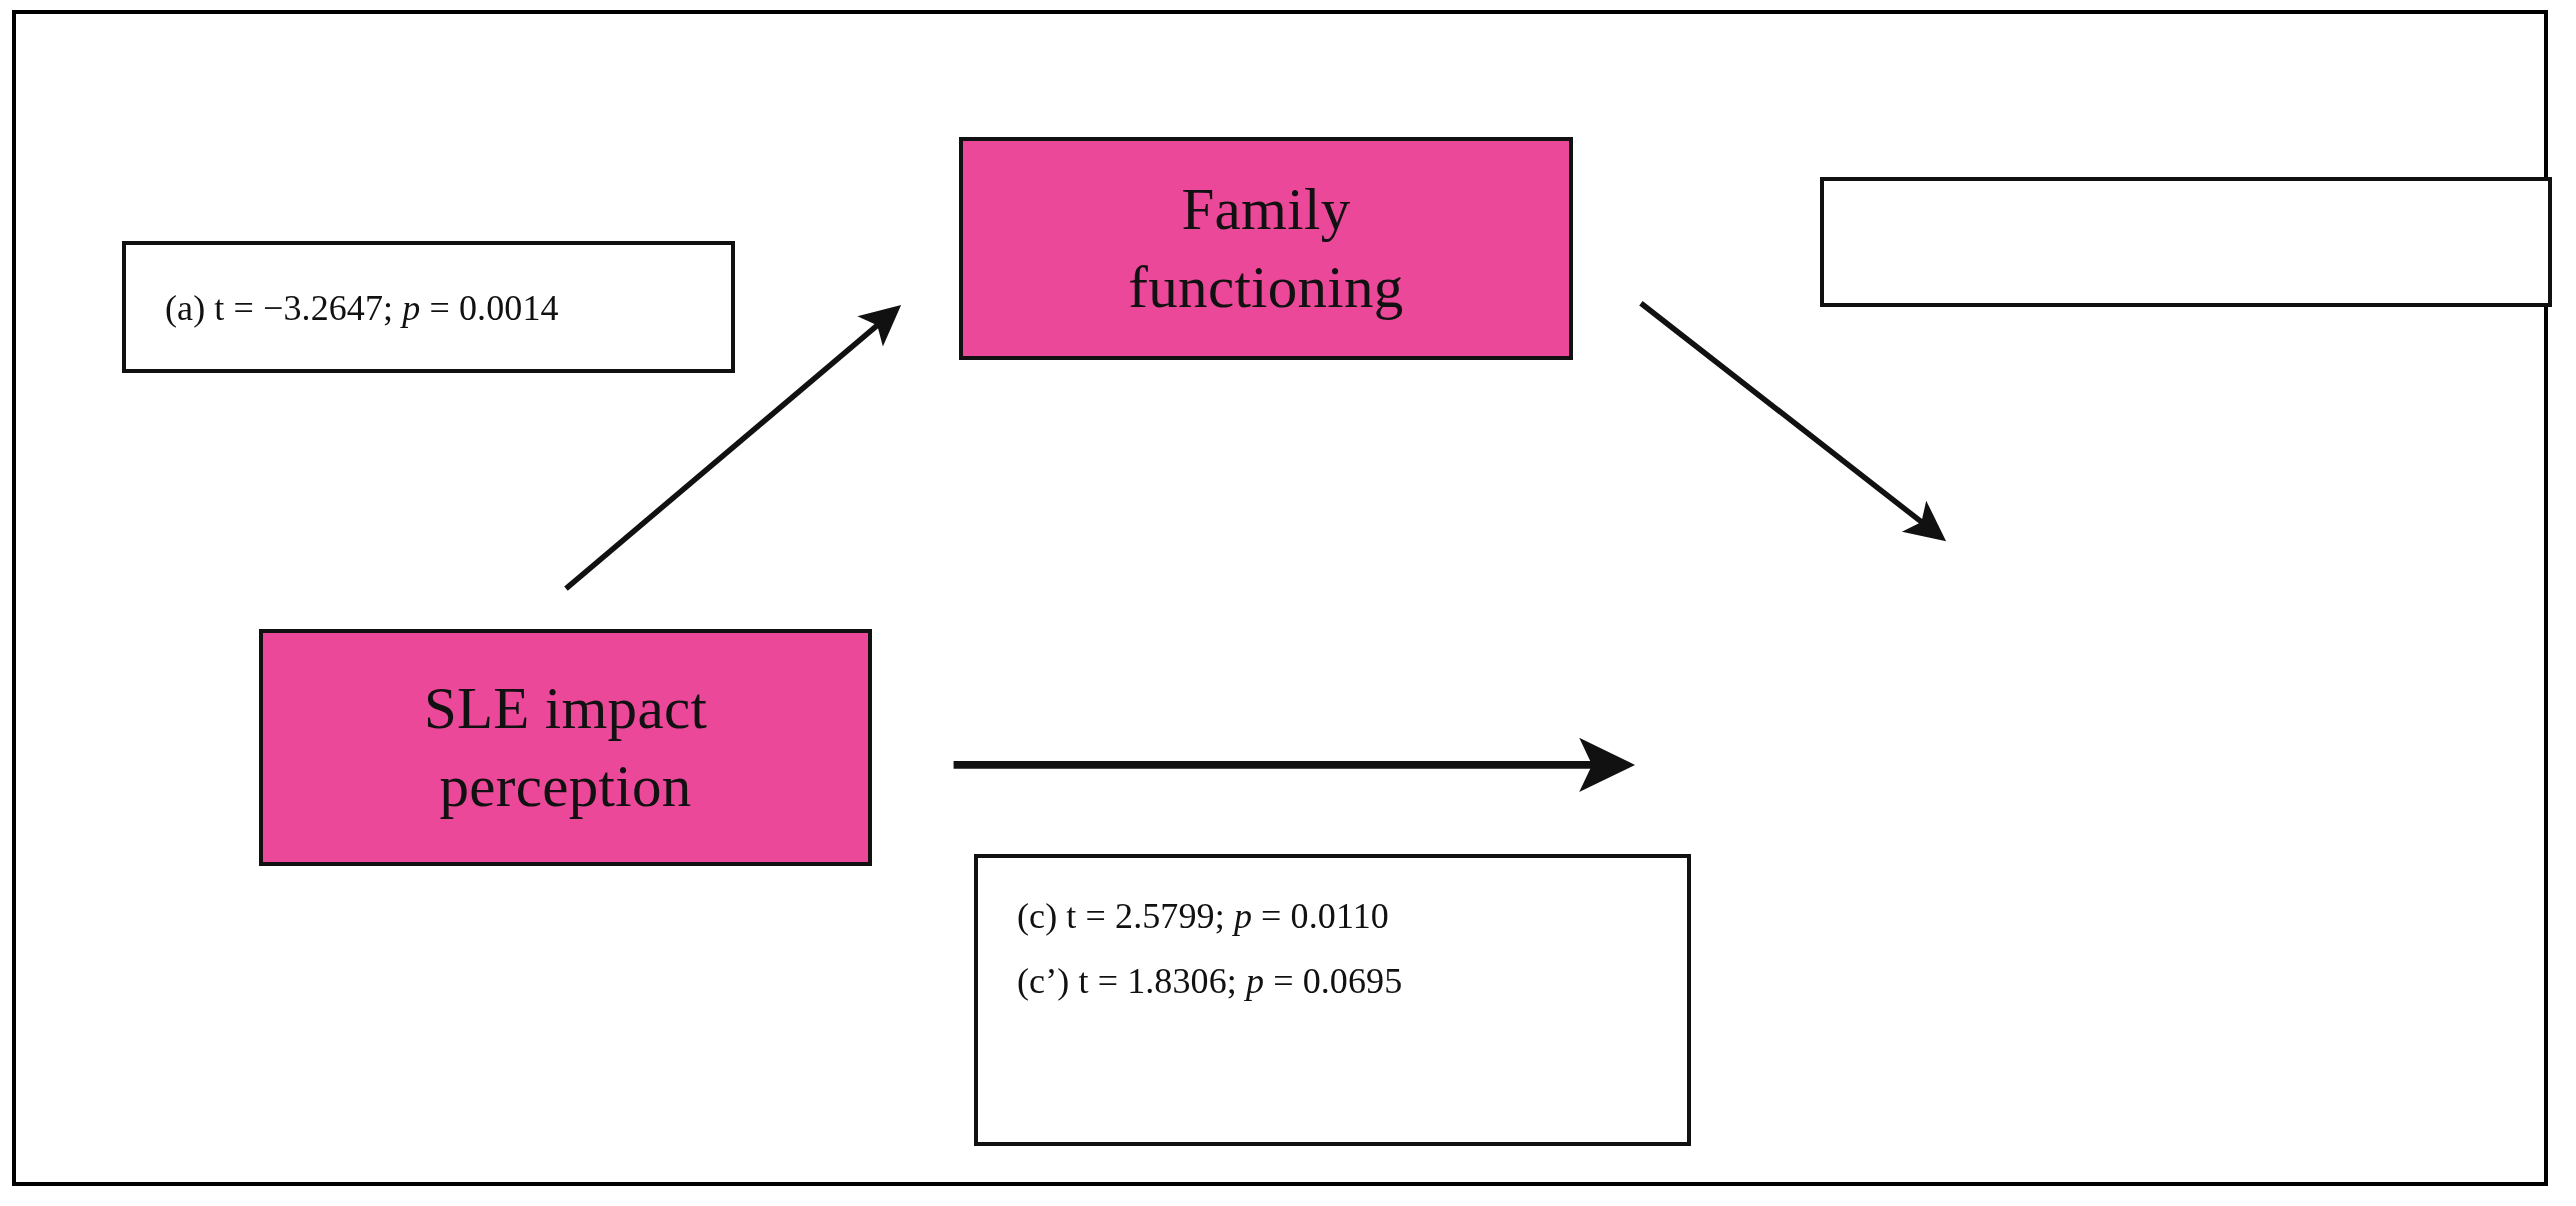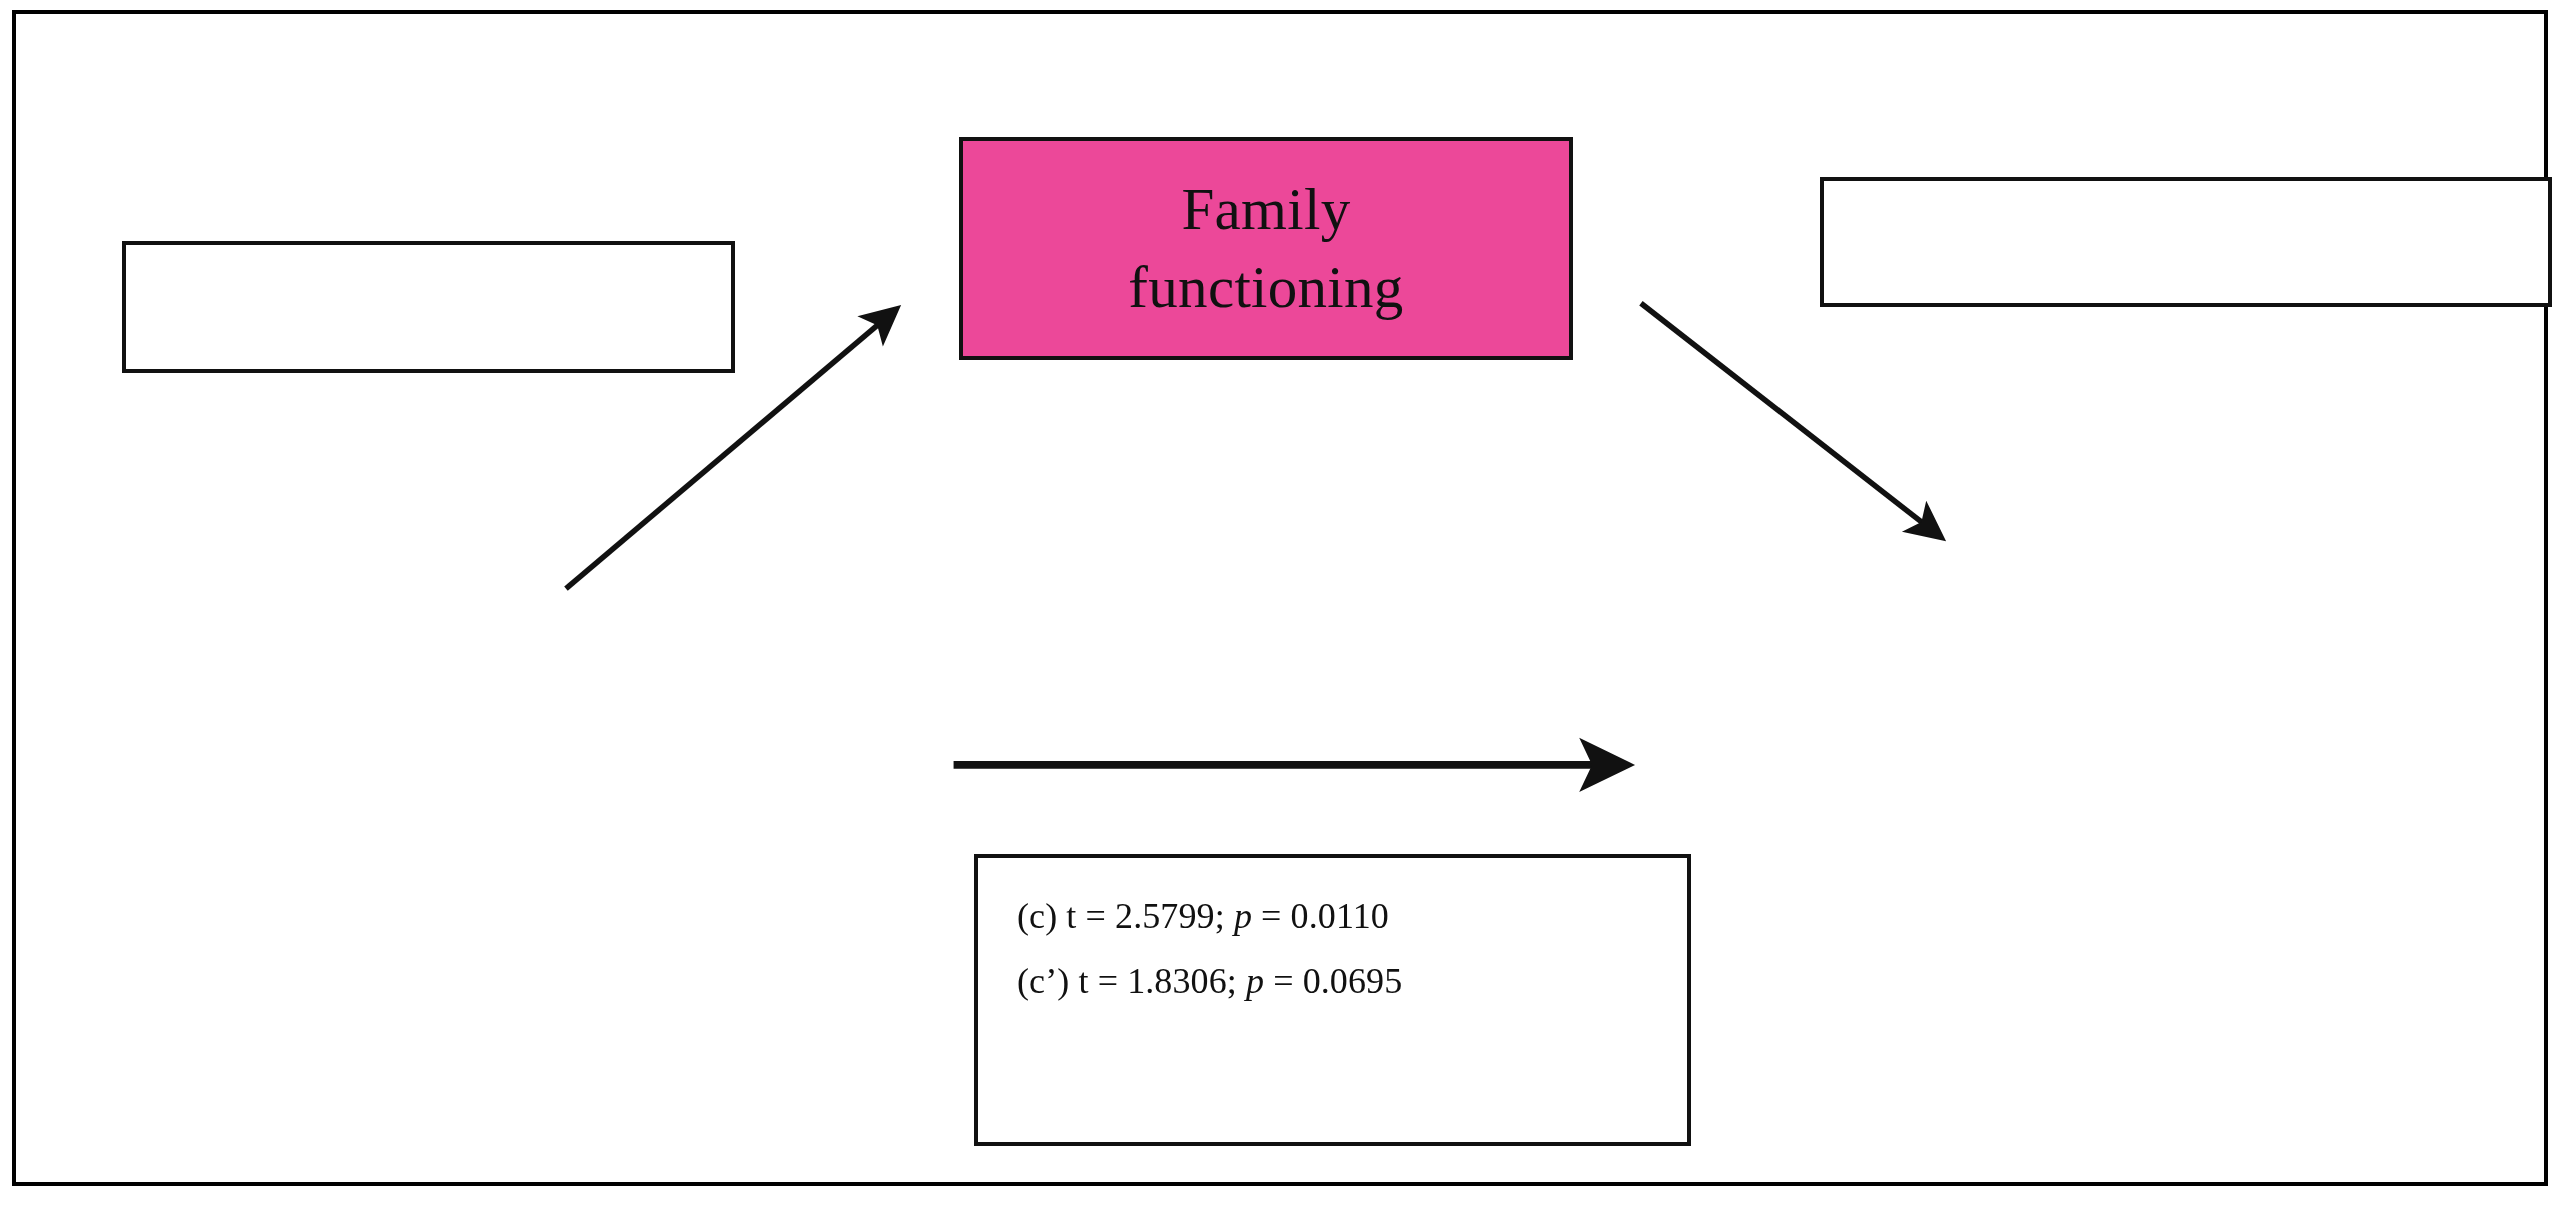--- a/index.html
+++ b/index.html
@@ -113,23 +113,28 @@
     <g>
       <path d="M1845,1366 L1869,1366 L1869,1404 L1884,1404 L1857,1436 L1830,1404 L1845,1404 Z" fill="#ffffff" stroke="#111111" stroke-width="5" stroke-linejoin="miter"></path>
     </g>
   </svg>
 
   <div class="node-box" id="box-family">
     <div class="node-label">Family
 functioning</div>
   </div>
 
+  <div class="node-box" id="box-sle">
+    <div class="node-label">SLE impact
+perception</div>
+  </div>
 
 
   <div class="stat-box" id="box-stat-a"></div>
+  <div class="stat-line" id="stat-a-line"><span>(a) t = −3.2647; </span><span class="ital">p</span><span> = 0.0014</span></div>
 
   <div class="stat-box" id="box-stat-b"></div>
 
   <div class="stat-box" id="box-stat-c"></div>
   <div class="stat-line" id="stat-c-line"><span>(c) t = 2.5799; </span><span class="ital">p</span><span> = 0.0110</span></div>
   <div class="stat-line" id="stat-cprime-line"><span>(c’) t = 1.8306; </span><span class="ital">p</span><span> = 0.0695</span></div>
 
 </div>
 
 

